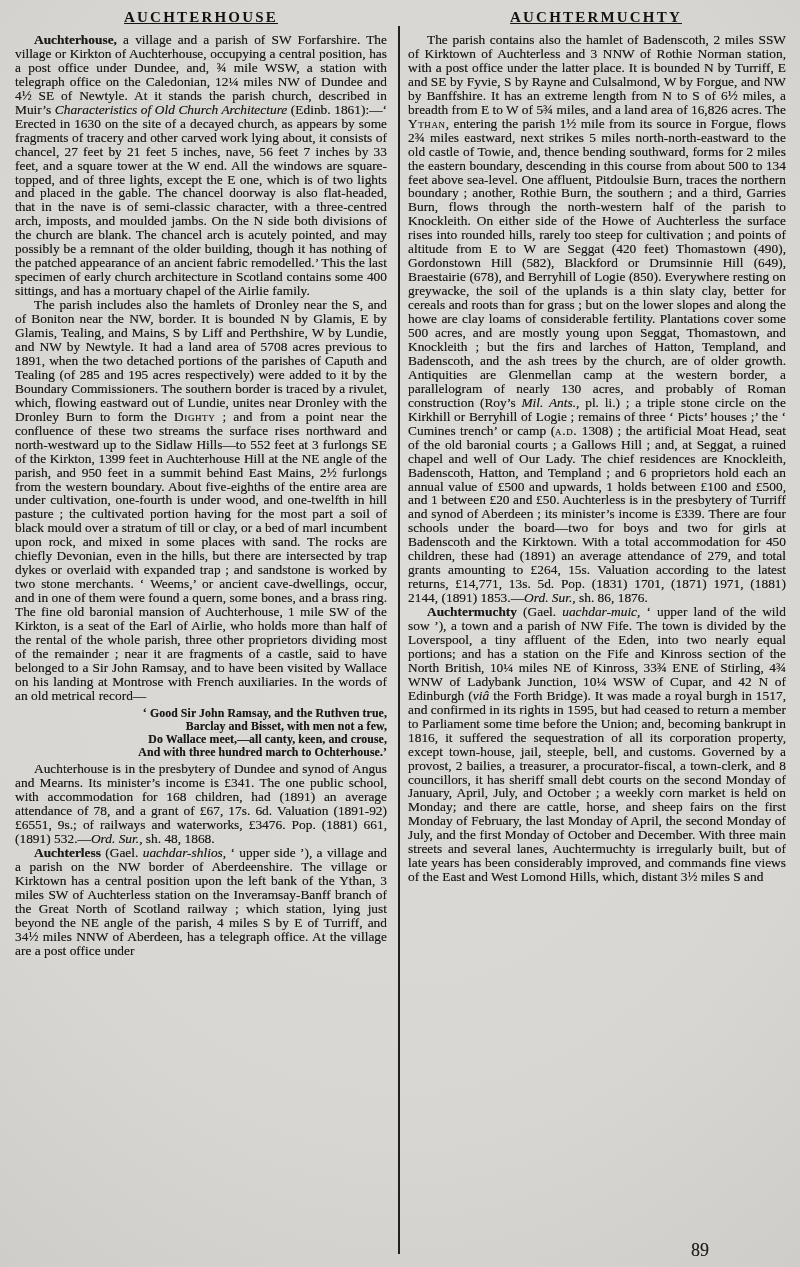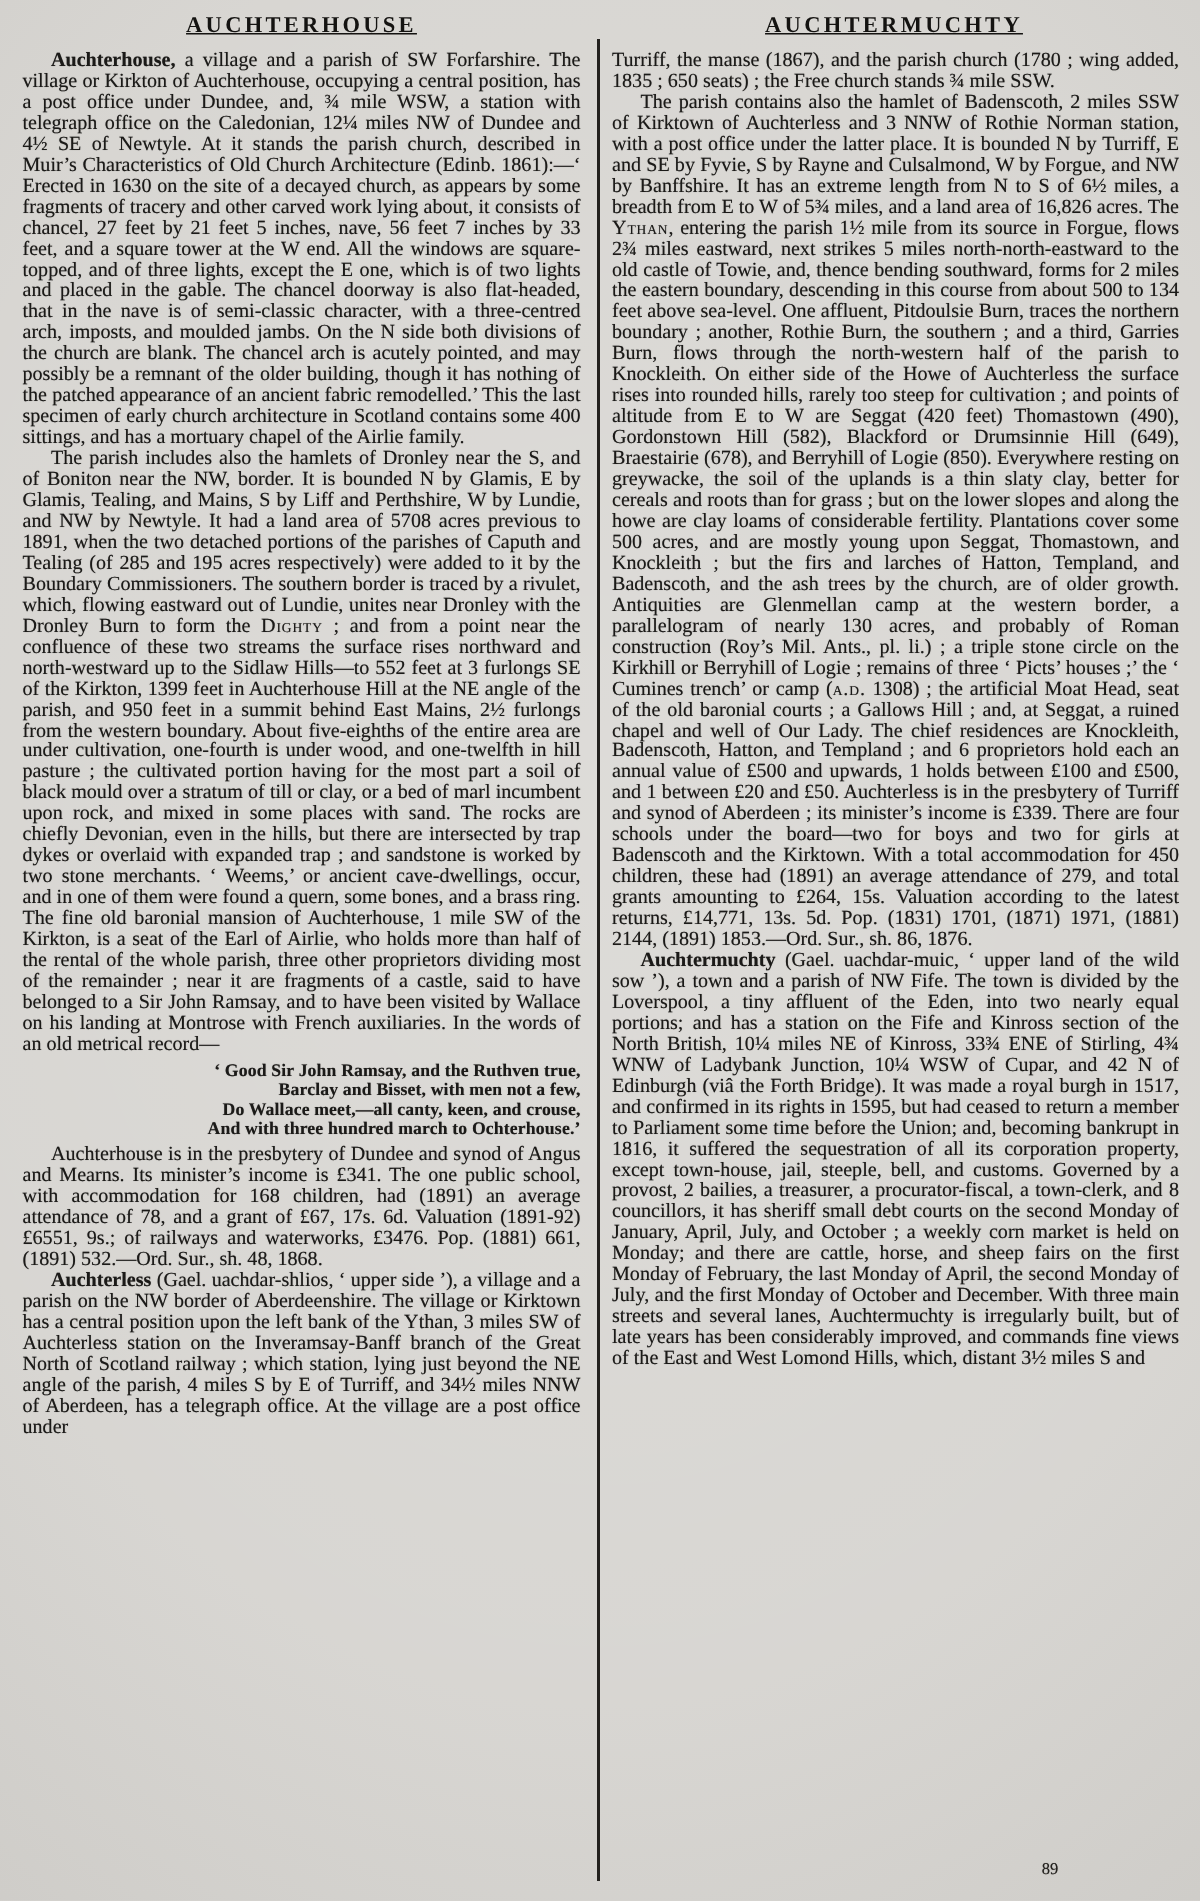--- a/index.html
+++ b/index.html
@@ -26,49 +26,48 @@
   }
   .cols{position:absolute;top:33px;left:15px;width:771px;display:flex;}
   .col{text-align:justify;font-size:13.4px;line-height:13.95px;
        text-shadow:0 0 0.5px rgba(25,24,22,0.55);}
   .col-left{width:372px;margin-right:21px;}
   .col-right{width:378px;}
   .col p{margin:0;}
   .col p.ind{text-indent:19px;}
   .col p.noind{text-indent:0;}
   .col .b{font-weight:bold;}
-  .col .i{}
+  .col .i{font-style:italic;}
   .col .sc{font-variant:small-caps;letter-spacing:0.6px;}
   .verse{
     margin:4px 0 3px 46px;
     font-size:11.8px;line-height:13.1px;
     text-align:right;font-weight:bold;letter-spacing:0.1px;
   }
   .pagenum{
     position:absolute;left:670px;top:1240px;width:60px;
-    font-size:11px;text-align:center;color:#24221f;
+    font-size:18px;text-align:center;color:#24221f;
     text-shadow:0 0 0.5px rgba(25,24,22,0.55);
   }
 </style>
 </head>
 <body>
 
 <div class="hdr" id="hdr-left">AUCHTERHOUSE</div>
 <div class="hdr" id="hdr-right">AUCHTERMUCHTY</div>
 
 <div class="divider"></div>
 
 <div class="cols">
   <div class="col col-left">
       <p class="ind"><span class="b">Auchterhouse,</span> a village and a parish of SW Forfarshire. The village or Kirkton of Auchterhouse, occupying a central position, has a post office under Dundee, and, ¾ mile WSW, a station with telegraph office on the Caledonian, 12¼ miles NW of Dundee and 4½ SE of Newtyle. At it stands the parish church, described in Muir’s <span class="i">Characteristics of Old Church Architecture</span> (Edinb. 1861):—‘ Erected in 1630 on the site of a decayed church, as appears by some fragments of tracery and other carved work lying about, it consists of chancel, 27 feet by 21 feet 5 inches, nave, 56 feet 7 inches by 33 feet, and a square tower at the W end. All the windows are square-topped, and of three lights, except the E one, which is of two lights and placed in the gable. The chancel doorway is also flat-headed, that in the nave is of semi-classic character, with a three-centred arch, imposts, and moulded jambs. On the N side both divisions of the church are blank. The chancel arch is acutely pointed, and may possibly be a remnant of the older building, though it has nothing of the patched appearance of an ancient fabric remodelled.’ This the last specimen of early church architecture in Scotland contains some 400 sittings, and has a mortuary chapel of the Airlie family.</p>
       <p class="ind">The parish includes also the hamlets of Dronley near the S, and of Boniton near the NW, border. It is bounded N by Glamis, E by Glamis, Tealing, and Mains, S by Liff and Perthshire, W by Lundie, and NW by Newtyle. It had a land area of 5708 acres previous to 1891, when the two detached portions of the parishes of Caputh and Tealing (of 285 and 195 acres respectively) were added to it by the Boundary Commissioners. The southern border is traced by a rivulet, which, flowing eastward out of Lundie, unites near Dronley with the Dronley Burn to form the <span class="sc">Dighty</span> ; and from a point near the confluence of these two streams the surface rises northward and north-westward up to the Sidlaw Hills—to 552 feet at 3 furlongs SE of the Kirkton, 1399 feet in Auchterhouse Hill at the NE angle of the parish, and 950 feet in a summit behind East Mains, 2½ furlongs from the western boundary. About five-eighths of the entire area are under cultivation, one-fourth is under wood, and one-twelfth in hill pasture ; the cultivated portion having for the most part a soil of black mould over a stratum of till or clay, or a bed of marl incumbent upon rock, and mixed in some places with sand. The rocks are chiefly Devonian, even in the hills, but there are intersected by trap dykes or overlaid with expanded trap ; and sandstone is worked by two stone merchants. ‘ Weems,’ or ancient cave-dwellings, occur, and in one of them were found a quern, some bones, and a brass ring. The fine old baronial mansion of Auchterhouse, 1 mile SW of the Kirkton, is a seat of the Earl of Airlie, who holds more than half of the rental of the whole parish, three other proprietors dividing most of the remainder ; near it are fragments of a castle, said to have belonged to a Sir John Ramsay, and to have been visited by Wallace on his landing at Montrose with French auxiliaries. In the words of an old metrical record—</p>
       <div class="verse">‘ Good Sir John Ramsay, and the Ruthven true,<br>Barclay and Bisset, with men not a few,<br>Do Wallace meet,—all canty, keen, and crouse,<br>And with three hundred march to Ochterhouse.’</div>
       <p class="ind">Auchterhouse is in the presbytery of Dundee and synod of Angus and Mearns. Its minister’s income is £341. The one public school, with accommodation for 168 children, had (1891) an average attendance of 78, and a grant of £67, 17s. 6d. Valuation (1891-92) £6551, 9s.; of railways and waterworks, £3476. Pop. (1881) 661, (1891) 532.—<span class="i">Ord. Sur.</span>, sh. 48, 1868.</p>
       <p class="ind"><span class="b">Auchterless</span> (Gael. <span class="i">uachdar-shlios</span>, ‘ upper side ’), a village and a parish on the NW border of Aberdeenshire. The village or Kirktown has a central position upon the left bank of the Ythan, 3 miles SW of Auchterless station on the Inveramsay-Banff branch of the Great North of Scotland railway ; which station, lying just beyond the NE angle of the parish, 4 miles S by E of Turriff, and 34½ miles NNW of Aberdeen, has a telegraph office. At the village are a post office under</p>
     </div>
   <div class="col col-right">
-      <p class="noind">Turriff, the manse (1867), and the parish church (1780 ; wing added, 1835 ; 650 seats) ; the Free church stands ¾ mile SSW.</p>
       <p class="ind">The parish contains also the hamlet of Badenscoth, 2 miles SSW of Kirktown of Auchterless and 3 NNW of Rothie Norman station, with a post office under the latter place. It is bounded N by Turriff, E and SE by Fyvie, S by Rayne and Culsalmond, W by Forgue, and NW by Banffshire. It has an extreme length from N to S of 6½ miles, a breadth from E to W of 5¾ miles, and a land area of 16,826 acres. The <span class="sc">Ythan</span>, entering the parish 1½ mile from its source in Forgue, flows 2¾ miles eastward, next strikes 5 miles north-north-eastward to the old castle of Towie, and, thence bending southward, forms for 2 miles the eastern boundary, descending in this course from about 500 to 134 feet above sea-level. One affluent, Pitdoulsie Burn, traces the northern boundary ; another, Rothie Burn, the southern ; and a third, Garries Burn, flows through the north-western half of the parish to Knockleith. On either side of the Howe of Auchterless the surface rises into rounded hills, rarely too steep for cultivation ; and points of altitude from E to W are Seggat (420 feet) Thomastown (490), Gordonstown Hill (582), Blackford or Drumsinnie Hill (649), Braestairie (678), and Berryhill of Logie (850). Everywhere resting on greywacke, the soil of the uplands is a thin slaty clay, better for cereals and roots than for grass ; but on the lower slopes and along the howe are clay loams of considerable fertility. Plantations cover some 500 acres, and are mostly young upon Seggat, Thomastown, and Knockleith ; but the firs and larches of Hatton, Templand, and Badenscoth, and the ash trees by the church, are of older growth. Antiquities are Glenmellan camp at the western border, a parallelogram of nearly 130 acres, and probably of Roman construction (Roy’s <span class="i">Mil. Ants.</span>, pl. li.) ; a triple stone circle on the Kirkhill or Berryhill of Logie ; remains of three ‘ Picts’ houses ;’ the ‘ Cumines trench’ or camp (<span class="sc">a.d.</span> 1308) ; the artificial Moat Head, seat of the old baronial courts ; a Gallows Hill ; and, at Seggat, a ruined chapel and well of Our Lady. The chief residences are Knockleith, Badenscoth, Hatton, and Templand ; and 6 proprietors hold each an annual value of £500 and upwards, 1 holds between £100 and £500, and 1 between £20 and £50. Auchterless is in the presbytery of Turriff and synod of Aberdeen ; its minister’s income is £339. There are four schools under the board—two for boys and two for girls at Badenscoth and the Kirktown. With a total accommodation for 450 children, these had (1891) an average attendance of 279, and total grants amounting to £264, 15s. Valuation according to the latest returns, £14,771, 13s. 5d. Pop. (1831) 1701, (1871) 1971, (1881) 2144, (1891) 1853.—<span class="i">Ord. Sur.</span>, sh. 86, 1876.</p>
       <p class="ind"><span class="b">Auchtermuchty</span> (Gael. <span class="i">uachdar-muic</span>, ‘ upper land of the wild sow ’), a town and a parish of NW Fife. The town is divided by the Loverspool, a tiny affluent of the Eden, into two nearly equal portions; and has a station on the Fife and Kinross section of the North British, 10¼ miles NE of Kinross, 33¾ ENE of Stirling, 4¾ WNW of Ladybank Junction, 10¼ WSW of Cupar, and 42 N of Edinburgh (<span class="i">viâ</span> the Forth Bridge). It was made a royal burgh in 1517, and confirmed in its rights in 1595, but had ceased to return a member to Parliament some time before the Union; and, becoming bankrupt in 1816, it suffered the sequestration of all its corporation property, except town-house, jail, steeple, bell, and customs. Governed by a provost, 2 bailies, a treasurer, a procurator-fiscal, a town-clerk, and 8 councillors, it has sheriff small debt courts on the second Monday of January, April, July, and October ; a weekly corn market is held on Monday; and there are cattle, horse, and sheep fairs on the first Monday of February, the last Monday of April, the second Monday of July, and the first Monday of October and December. With three main streets and several lanes, Auchtermuchty is irregularly built, but of late years has been considerably improved, and commands fine views of the East and West Lomond Hills, which, distant 3½ miles S and</p>
     </div>
 </div>
 
 <div class="pagenum">89</div>
 
 </body></html>

